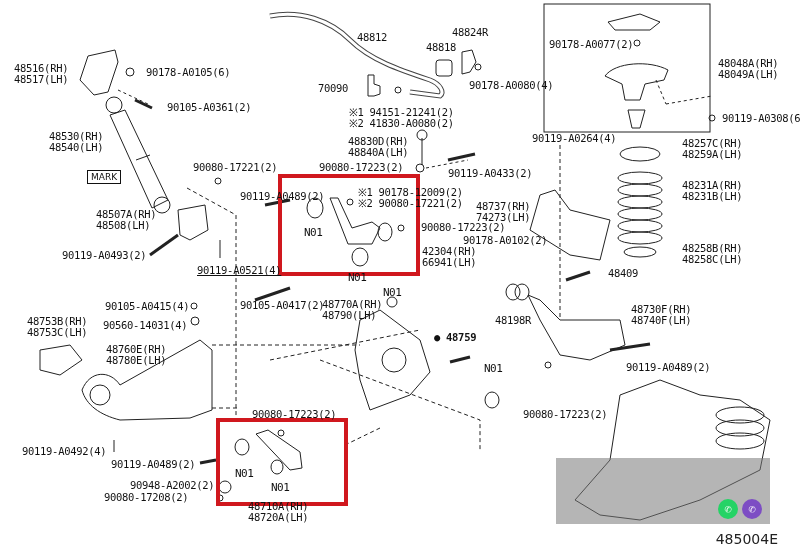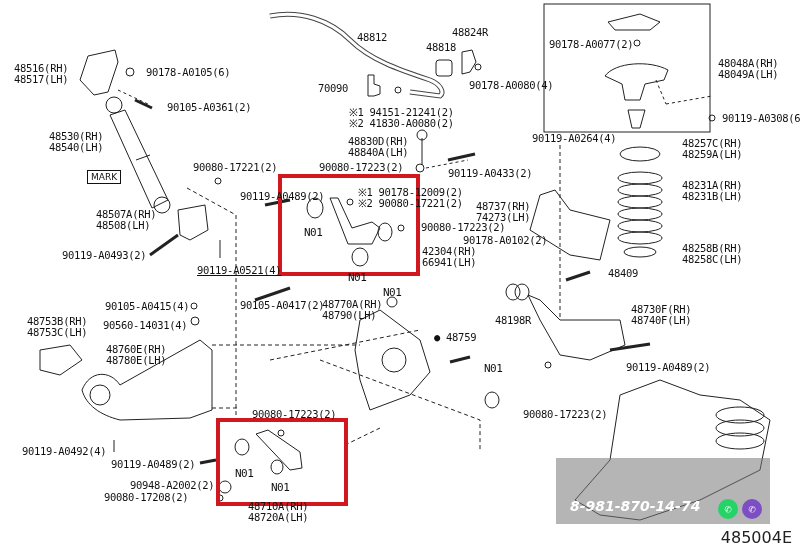--- a/index.html
+++ b/index.html
@@ -8,21 +8,21 @@
   .lbl{position:absolute;font-size:10.5px;line-height:11px;white-space:nowrap;letter-spacing:-0.3px;color:#111;}
   .lbl2{position:absolute;font-size:10.5px;line-height:11px;white-space:pre;letter-spacing:-0.3px;color:#111;}
   .n01{position:absolute;font-size:11px;font-weight:normal;color:#111;letter-spacing:-0.5px;}
   .hl{position:absolute;border:4px solid #d0181e;box-sizing:border-box;}
   .mark{position:absolute;border:1px solid #111;font-size:9px;padding:0 3px;line-height:12px;background:#fff;font-family:"DejaVu Sans",sans-serif;}
   .wm{position:absolute;left:556px;top:458px;width:214px;height:66px;background:rgba(120,120,120,0.55);}
   .wm-url{position:absolute;left:568px;top:464px;font-family:"DejaVu Sans",sans-serif;font-size:23px;font-weight:bold;font-style:italic;color:#fff;letter-spacing:0.2px;}
   .wm-phone{position:absolute;left:570px;top:498px;font-family:"DejaVu Sans",sans-serif;font-size:14px;font-weight:bold;font-style:italic;color:#fff;}
   .wa{position:absolute;left:718px;top:499px;width:20px;height:20px;border-radius:50%;background:#25d366;color:#fff;font-size:12px;text-align:center;line-height:20px;}
   .vb{position:absolute;left:742px;top:499px;width:20px;height:20px;border-radius:50%;background:#7d4dc4;color:#fff;font-size:12px;text-align:center;line-height:20px;}
-  .code{position:absolute;right:8px;bottom:5px;font-family:"DejaVu Sans",sans-serif;font-size:16px;color:#222;}
+  .code{position:absolute;right:22px;bottom:5px;font-family:"DejaVu Sans",sans-serif;font-size:14px;color:#222;}
 </style>
 </head>
 <body>
 
 <div id="stage">
 
   <svg id="art" width="800" height="552" viewBox="0 0 800 552">
     <g fill="none" stroke="#222" stroke-width="1">
 
       <path d="M270 16 C300 10 330 20 350 40 C370 60 400 70 430 80 C440 84 445 92 440 96 L410 92" stroke-width="5" stroke="#444"></path>
@@ -178,21 +178,21 @@
   <div class="lbl" style="left:682px;top:149px;">48259A(LH)</div>
   <div class="lbl" style="left:682px;top:180px;">48231A(RH)</div>
   <div class="lbl" style="left:682px;top:191px;">48231B(LH)</div>
   <div class="lbl" style="left:682px;top:243px;">48258B(RH)</div>
   <div class="lbl" style="left:682px;top:254px;">48258C(LH)</div>
   <div class="lbl" style="left:608px;top:268px;">48409</div>
 
   <div class="lbl" style="left:240px;top:300px;">90105-A0417(2)</div>
   <div class="lbl" style="left:322px;top:299px;">48770A(RH)</div>
   <div class="lbl" style="left:322px;top:310px;">48790(LH)</div>
-  <div class="lbl" style="left:434px;top:332px;"><span>●</span> <span>48759</span></div>
+  <div class="lbl" style="left:434px;top:332px;font-weight:bold;"><span>●</span> <span>48759</span></div>
   <div class="lbl" style="left:495px;top:315px;">48198R</div>
   <div class="lbl" style="left:631px;top:304px;">48730F(RH)</div>
   <div class="lbl" style="left:631px;top:315px;">48740F(LH)</div>
   <div class="lbl" style="left:626px;top:362px;">90119-A0489(2)</div>
   <div class="lbl" style="left:523px;top:409px;">90080-17223(2)</div>
 
   <div class="lbl" style="left:105px;top:301px;">90105-A0415(4)</div>
   <div class="lbl" style="left:103px;top:320px;">90560-14031(4)</div>
   <div class="lbl" style="left:27px;top:316px;">48753B(RH)</div>
   <div class="lbl" style="left:27px;top:327px;">48753C(LH)</div>
@@ -207,18 +207,17 @@
   <div class="lbl" style="left:248px;top:512px;">48720A(LH)</div>
 
   <div class="n01" style="left:304px;top:226px;">N01</div>
   <div class="n01" style="left:348px;top:271px;">N01</div>
   <div class="n01" style="left:383px;top:286px;">N01</div>
   <div class="n01" style="left:484px;top:362px;">N01</div>
   <div class="n01" style="left:235px;top:467px;">N01</div>
   <div class="n01" style="left:271px;top:481px;">N01</div>
 
   <div class="wm"></div>
-  <div class="wm-phone">8-981-870-14-74</div>
   <div class="wa">✆</div>
   <div class="vb">✆</div>
 
   <div class="code">485004E</div>
 </div>
 
 </body></html>

